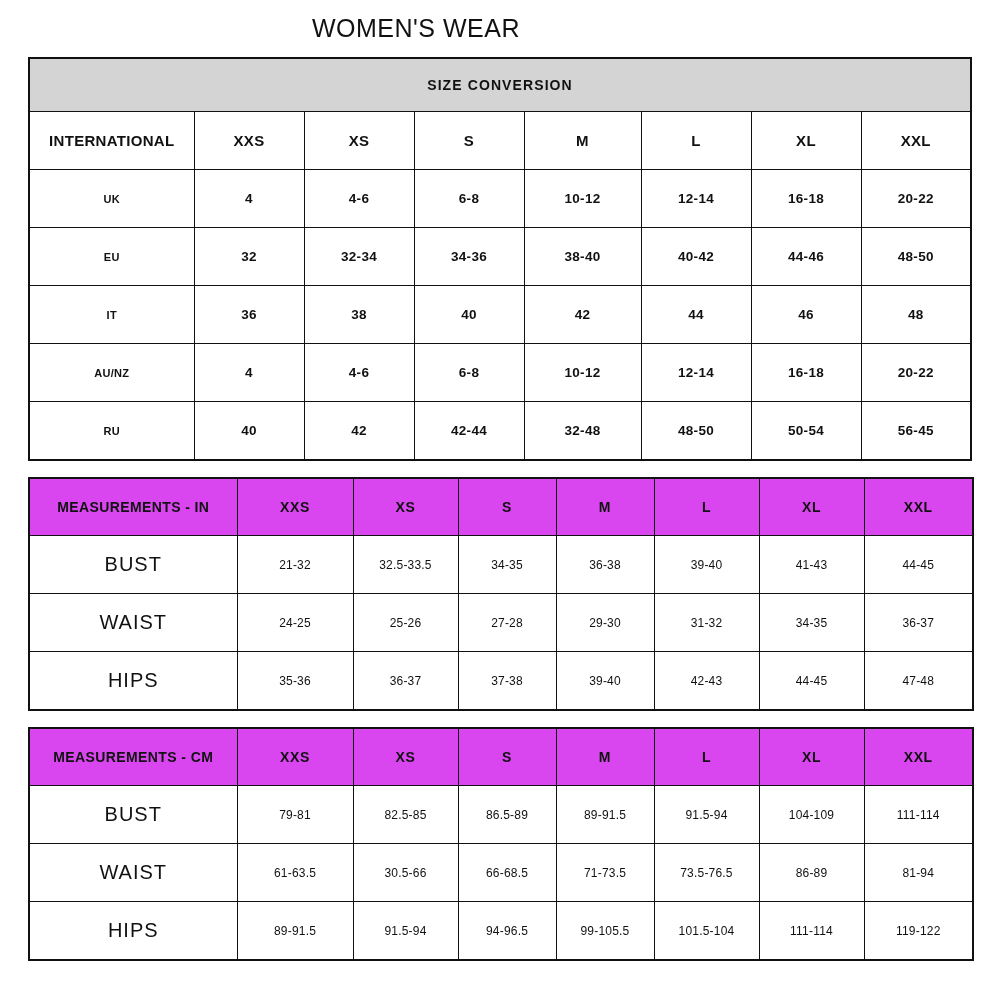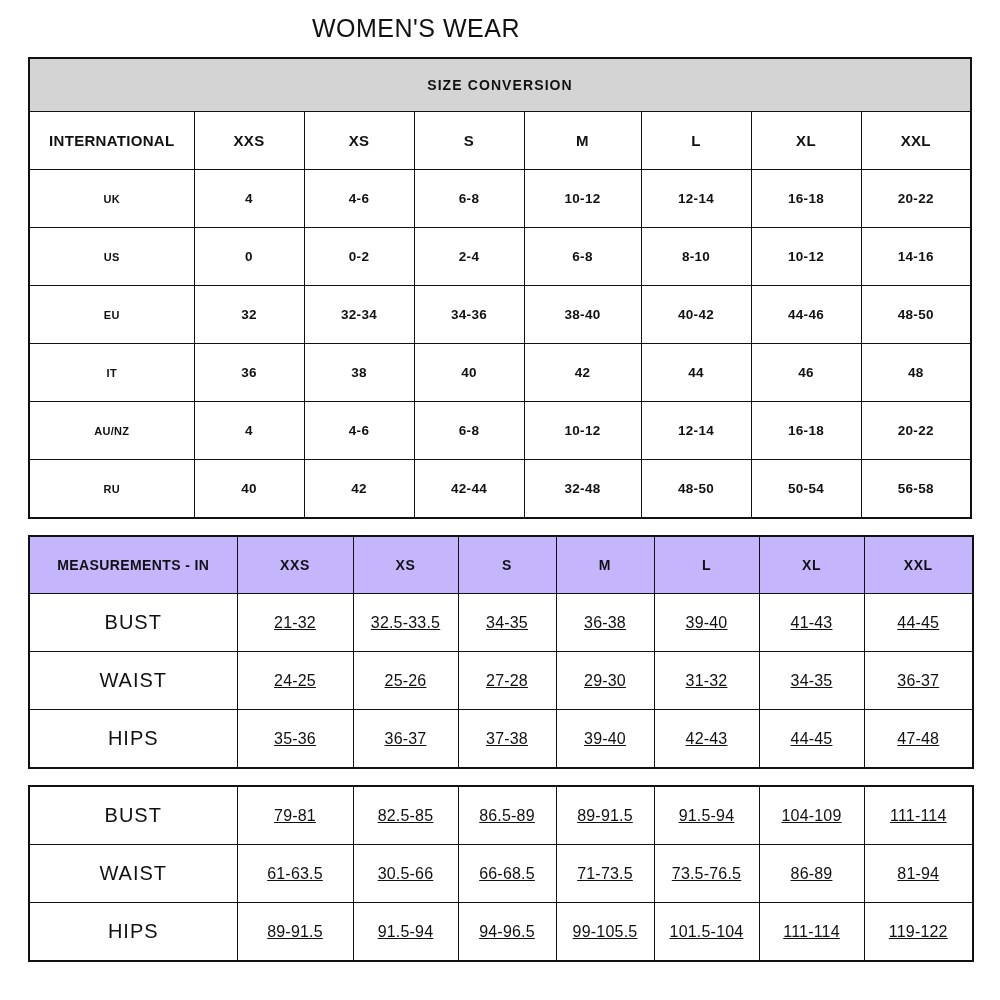--- a/index.html
+++ b/index.html
@@ -67,40 +67,39 @@
   .conv td.rowlabel {
     font-weight: 700;
     font-size: 11px;
   }
   
   table.meas {
     border: 2px solid #111;
     margin-top: 16px;
   }
   table.meas .mhdr td {
-    background: #c4b5fd;
+    background: #d946ef;
     font-weight: 700;
     font-size: 14px;
     letter-spacing: 0.6px;
     height: 56px;
   }
   table.meas .mhdr td.mlabel {
     letter-spacing: 0.4px;
   }
   table.meas td.rowlabel {
     font-weight: 400;
     font-size: 20px;
     letter-spacing: 1px;
     height: 57px;
   }
   table.meas td.val {
     font-weight: 400;
-    font-size: 16px;
+    font-size: 12px;
     letter-spacing: 0.2px;
-    text-decoration: underline;
   }
 </style>
 </head>
 <body>
 
 <div class="page">
 
   <div class="page-title">WOMEN'S WEAR</div>
 
   <table class="conv">
@@ -133,30 +132,20 @@
         <td class="rowlabel">UK</td>
         <td>4</td>
         <td>4-6</td>
         <td>6-8</td>
         <td>10-12</td>
         <td>12-14</td>
         <td>16-18</td>
         <td>20-22</td>
       </tr>
       <tr>
-        <td class="rowlabel">US</td>
-        <td>0</td>
-        <td>0-2</td>
-        <td>2-4</td>
-        <td>6-8</td>
-        <td>8-10</td>
-        <td>10-12</td>
-        <td>14-16</td>
-      </tr>
-      <tr>
         <td class="rowlabel">EU</td>
         <td>32</td>
         <td>32-34</td>
         <td>34-36</td>
         <td>38-40</td>
         <td>40-42</td>
         <td>44-46</td>
         <td>48-50</td>
       </tr>
       <tr>
@@ -180,21 +169,21 @@
         <td>20-22</td>
       </tr>
       <tr>
         <td class="rowlabel">RU</td>
         <td>40</td>
         <td>42</td>
         <td>42-44</td>
         <td>32-48</td>
         <td>48-50</td>
         <td>50-54</td>
-        <td>56-58</td>
+        <td>56-45</td>
       </tr>
     </tbody>
   </table>
 
   <table class="meas">
     <colgroup>
       <col style="width:208px">
       <col style="width:116px">
       <col style="width:105px">
       <col style="width:98px">
@@ -252,20 +241,30 @@
       <col style="width:208px">
       <col style="width:116px">
       <col style="width:105px">
       <col style="width:98px">
       <col style="width:98px">
       <col style="width:105px">
       <col style="width:105px">
       <col style="width:109px">
     </colgroup>
     <tbody>
+      <tr class="mhdr">
+        <td class="mlabel">MEASUREMENTS - CM</td>
+        <td>XXS</td>
+        <td>XS</td>
+        <td>S</td>
+        <td>M</td>
+        <td>L</td>
+        <td>XL</td>
+        <td>XXL</td>
+      </tr>
       <tr>
         <td class="rowlabel">BUST</td>
         <td class="val">79-81</td>
         <td class="val">82.5-85</td>
         <td class="val">86.5-89</td>
         <td class="val">89-91.5</td>
         <td class="val">91.5-94</td>
         <td class="val">104-109</td>
         <td class="val">111-114</td>
       </tr>

